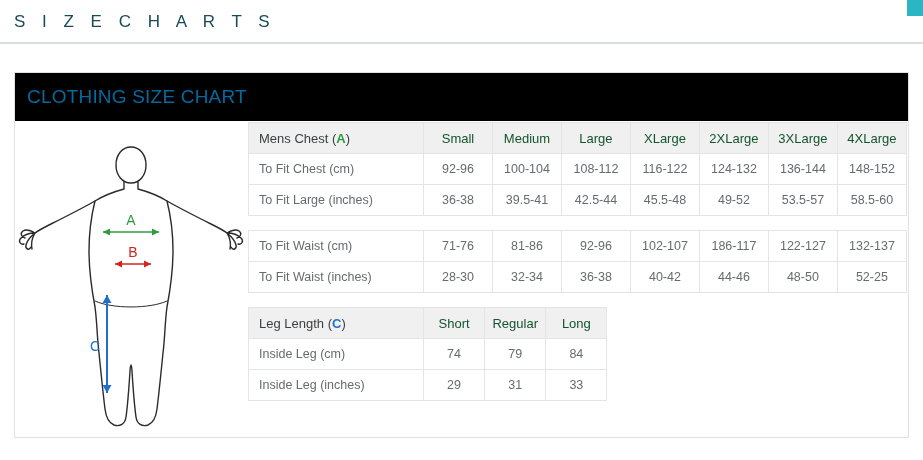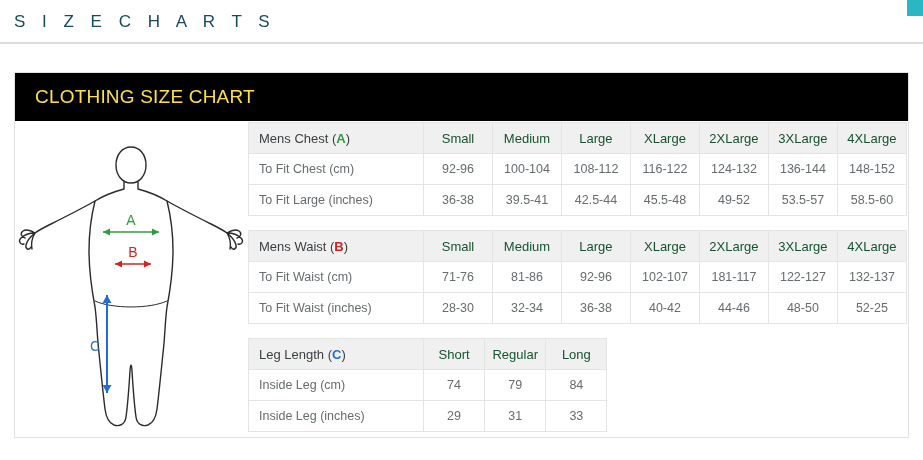--- a/index.html
+++ b/index.html
@@ -35,23 +35,23 @@
     height: 16px;
     background: #2bb6c4;
   }
   .chart-wrap {
     margin: 28px 14px 0 14px;
     border: 1px solid #e2e2e2;
     background: #ffffff;
   }
   .chart-header {
     background: #000000;
-    color: #fde047;
+    color: #0369a1;
     font-size: 19px;
-    padding: 13px 20px;
+    padding: 13px 12px;
     letter-spacing: 0.2px;
     font-family: "Liberation Sans", sans-serif;
   }
   .chart-body {
     display: flex;
     align-items: flex-start;
   }
   .figure-pane {
     width: 232px;
     flex: 0 0 232px;
@@ -214,37 +214,27 @@
           <td>53.5-57</td>
           <td>58.5-60</td>
         </tr>
       </tbody>
         </table>
 
       <div class="table-gap"></div>
 
       <table class="size-table">
         <tbody>
-            <tr class="header-row">
-          <th class="rowhead"><span>Mens Waist (</span><span class="ltr-b">B</span><span>)</span></th>
-          <th>Small</th>
-          <th>Medium</th>
-          <th>Large</th>
-          <th>XLarge</th>
-          <th>2XLarge</th>
-          <th>3XLarge</th>
-          <th>4XLarge</th>
-        </tr>
         <tr>
           <td class="rowhead">To Fit Waist (cm)</td>
           <td>71-76</td>
           <td>81-86</td>
           <td>92-96</td>
           <td>102-107</td>
-          <td>181-117</td>
+          <td>186-117</td>
           <td>122-127</td>
           <td>132-137</td>
         </tr>
         <tr>
           <td class="rowhead">To Fit Waist (inches)</td>
           <td>28-30</td>
           <td>32-34</td>
           <td>36-38</td>
           <td>40-42</td>
           <td>44-46</td>

